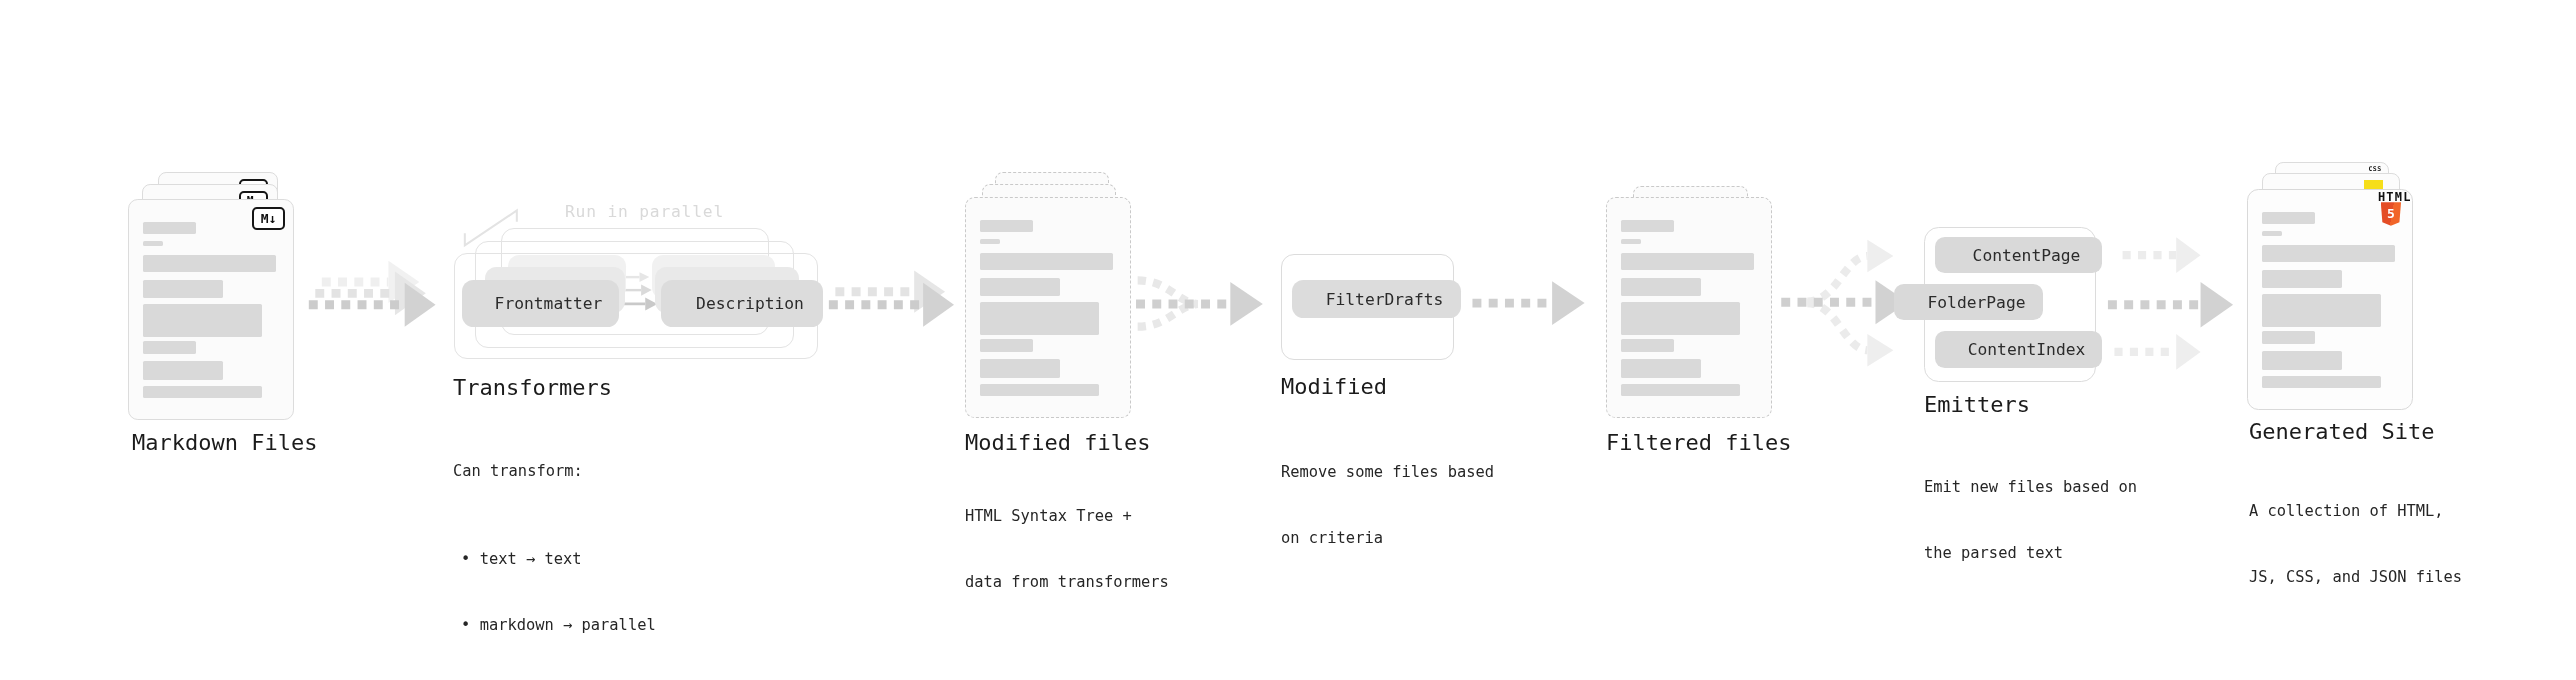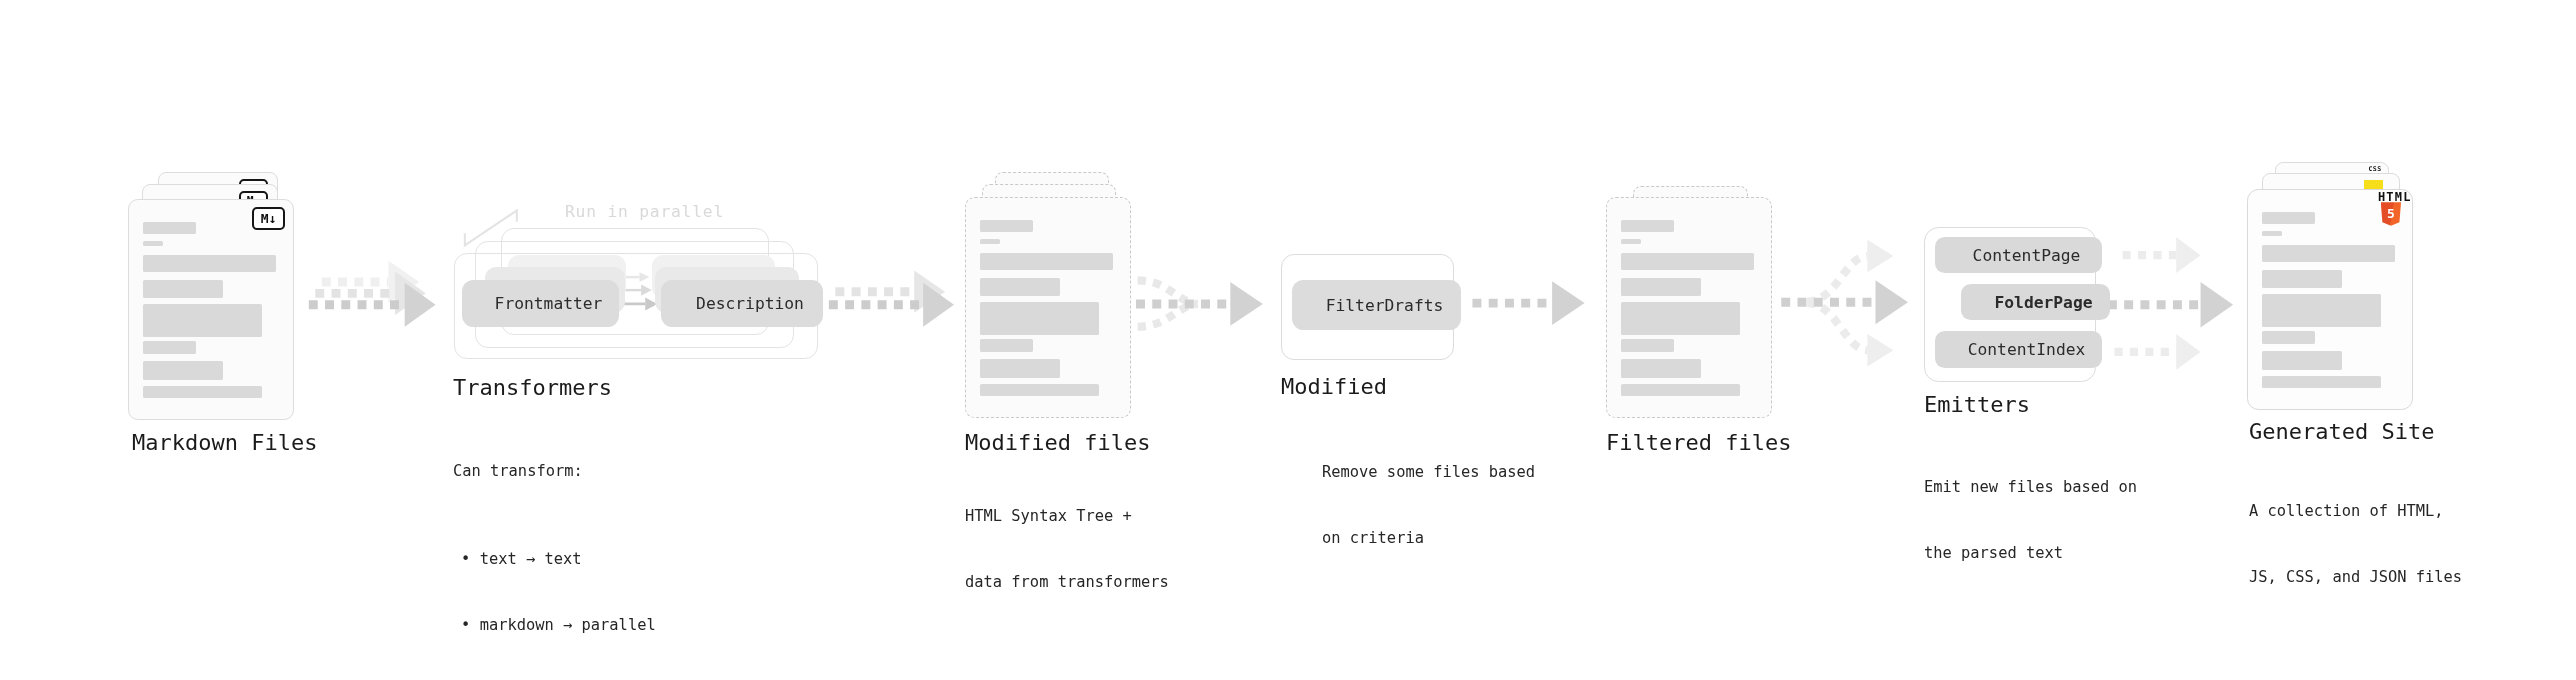--- a/index.html
+++ b/index.html
@@ -185,23 +185,23 @@
     </div>
     <div class="stage-title z5" style="left:965px;top:431px;">Modified files</div>
     <div class="stage-sub z5" style="left:965px;top:461px;">
       <span class="line">HTML Syntax Tree +</span>
       <span class="line">data from transformers</span>
     </div>
   </div>
 
   <div>
     <div class="panel z2" style="left:1281px;top:254px;width:173px;height:106px;border-radius:13px;"></div>
-    <div class="pill z3" style="left:1292px;top:280px;width:153px;height:50px;">FilterDrafts</div>
+    <div class="pill z3" style="left:1292px;top:280px;width:153px;height:38px;">FilterDrafts</div>
     <div class="stage-title z5" style="left:1281px;top:375px;">Modified</div>
-    <div class="stage-sub z5" style="left:1281px;top:417px;margin-left:41px;">
+    <div class="stage-sub z5" style="left:1281px;top:417px;">
       <span class="line">Remove some files based</span>
       <span class="line">on criteria</span>
     </div>
   </div>
 
   <div>
     <div class="file dashed z2" style="left:1633px;top:186px;width:115px;height:81px;border-radius:8.1px;"></div>
     <div class="file dashed z4" style="left:1606px;top:197px;width:166px;height:221px;">
       <div class="bars">
         <div class="bar b1"></div>
@@ -213,21 +213,21 @@
           <div class="bar b7"></div>
           <div class="bar b8"></div>
       </div>
     </div>
     <div class="stage-title z5" style="left:1606px;top:431px;">Filtered files</div>
   </div>
 
   <div>
     <div class="panel z2" style="left:1924px;top:227px;width:172px;height:155px;"></div>
     <div class="pill emit z3" style="left:1935px;top:237px;width:151px;height:36px;">ContentPage</div>
-    <div class="pill emit z3" style="left:1961px;top:284px;width:133px;height:36px;font-weight:bold;">FolderPage</div>
+    <div class="pill emit z3" style="left:1894px;top:284px;width:133px;height:36px;">FolderPage</div>
     <div class="pill emit z3" style="left:1935px;top:331px;width:151px;height:37px;">ContentIndex</div>
     <div class="stage-title z5" style="left:1924px;top:393px;">Emitters</div>
     <div class="stage-sub z5" style="left:1924px;top:432px;">
       <span class="line">Emit new files based on</span>
       <span class="line">the parsed text</span>
     </div>
   </div>
 
   <div>
     <div class="file z2" style="left:2275px;top:162px;width:114px;height:89px;border-radius:8.1px;background:#fcfcfc;">

